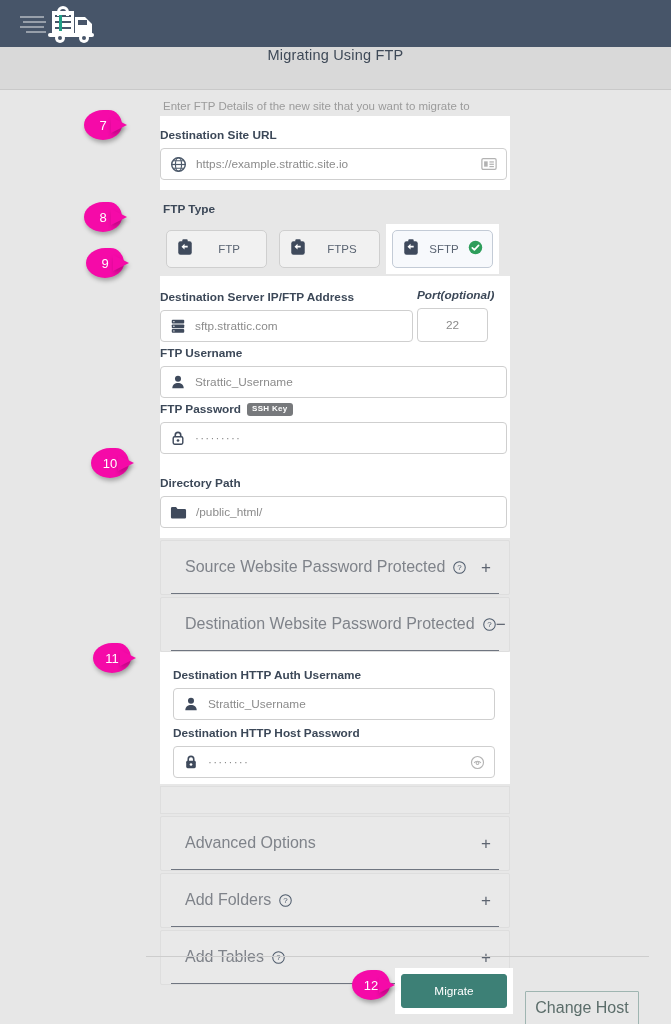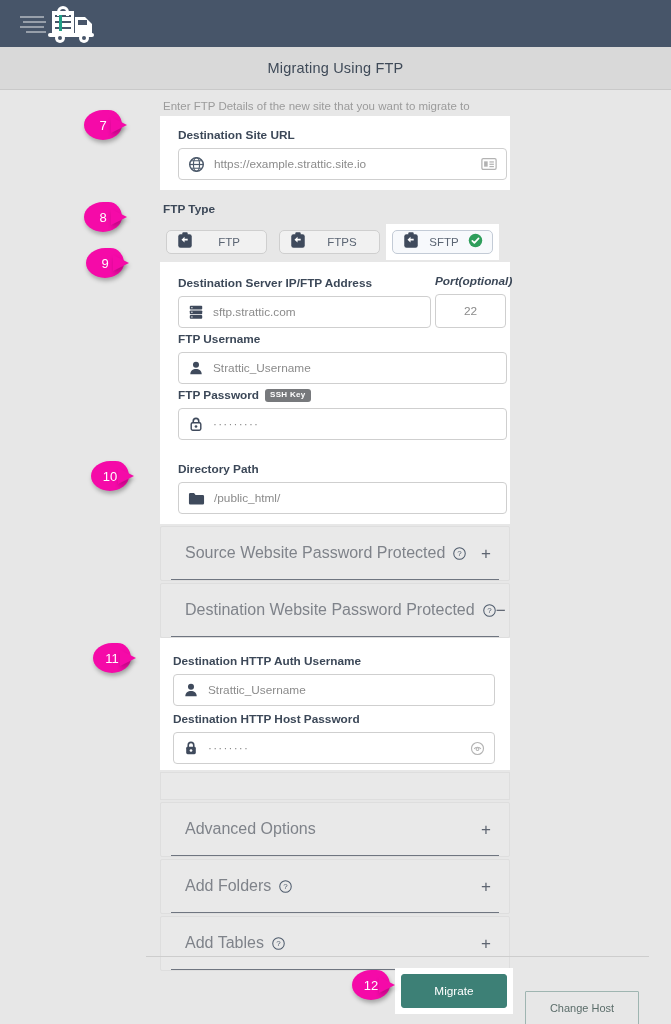--- a/index.html
+++ b/index.html
@@ -37,21 +37,21 @@
     width: 86px;
     height: 42px;
     display: block;
   }
   .titlebar {
     height: 42px;
     background: #d9d9d9;
     border-bottom: 1px solid #c9c9c9;
     flex: 0 0 auto;
     display: flex;
-    align-items: center;
+    align-items: flex-start;
     justify-content: center;
   }
   .titlebar-text {
     font-size: 14.5px;
     color: #3f4a58;
     letter-spacing: .2px;
   }
 
   
   .content {
@@ -76,21 +76,21 @@
   
   .panel-white {
     background: #ffffff;
     padding: 8px 0 10px 0;
   }
   .panel-plain {
     background: transparent;
     padding: 8px 0 2px 0;
   }
   .inner {
-    padding: 0 3px 0 18px;
+    padding: 0 3px 0 0;
   }
 
   .field-label {
     font-size: 11.8px;
     font-weight: bold;
     color: #3c4858;
     margin: 4px 0 6px 0;
     display: flex;
     align-items: center;
     gap: 6px;
@@ -140,21 +140,21 @@
   }
   .type-row {
     display: flex;
     gap: 0;
     align-items: center;
   }
   .type-cell { padding: 6px; }
   .type-cell.sel { background: #ffffff; }
   .type-btn {
     width: 101px;
-    height: 24px;
+    height: 38px;
     border: 1px solid #cfcfcf;
     border-radius: 5px;
     background: #f1f1f1;
     display: flex;
     align-items: center;
     box-sizing: border-box;
     padding: 0 9px;
     gap: 7px;
   }
   .type-btn.active { background: #f7f9fc; border-color: #c3cbd6; }
@@ -260,21 +260,21 @@
     align-items: center;
     justify-content: center;
   }
   .btn-secondary {
     width: 112px;
     height: 32px;
     background: transparent;
     border: 1px solid #9fb5b1;
     border-radius: 1px;
     color: #5b6d6a;
-    font-size: 11px;
+    font-size: 16px;
     display: flex;
     align-items: center;
     justify-content: center;
     margin-left: 12px;
     margin-top: 34px;
   }
 
   
   .marker {
     position: absolute;
@@ -615,21 +615,21 @@
     <div class="marker" style="left:84px; top:112px;">
       <span class="bubble"></span>
       <span class="tip"></span>
       <span class="num">8</span>
     </div>
     <div class="marker" style="left:86px; top:158px;">
       <span class="bubble"></span>
       <span class="tip"></span>
       <span class="num">9</span>
     </div>
-    <div class="marker" style="left:91px; top:371px;">
+    <div class="marker" style="left:91px; top:358px;">
       <span class="bubble"></span>
       <span class="tip"></span>
       <span class="num">10</span>
     </div>
     <div class="marker" style="left:93px; top:553px;">
       <span class="bubble"></span>
       <span class="tip"></span>
       <span class="num">11</span>
     </div>
     <div class="marker" style="left:352px; top:880px;">

